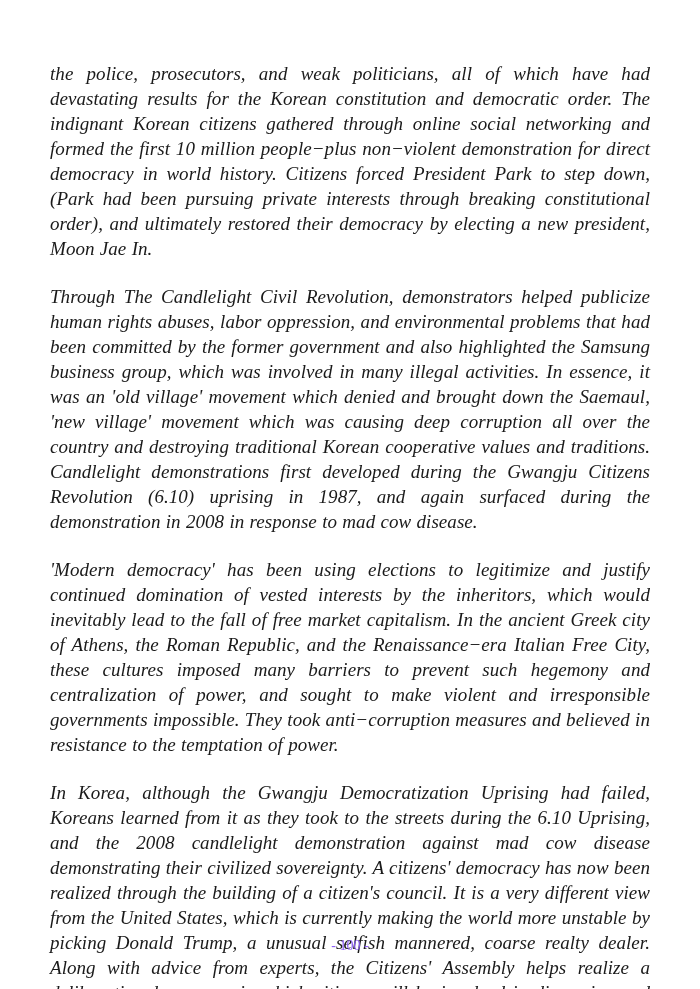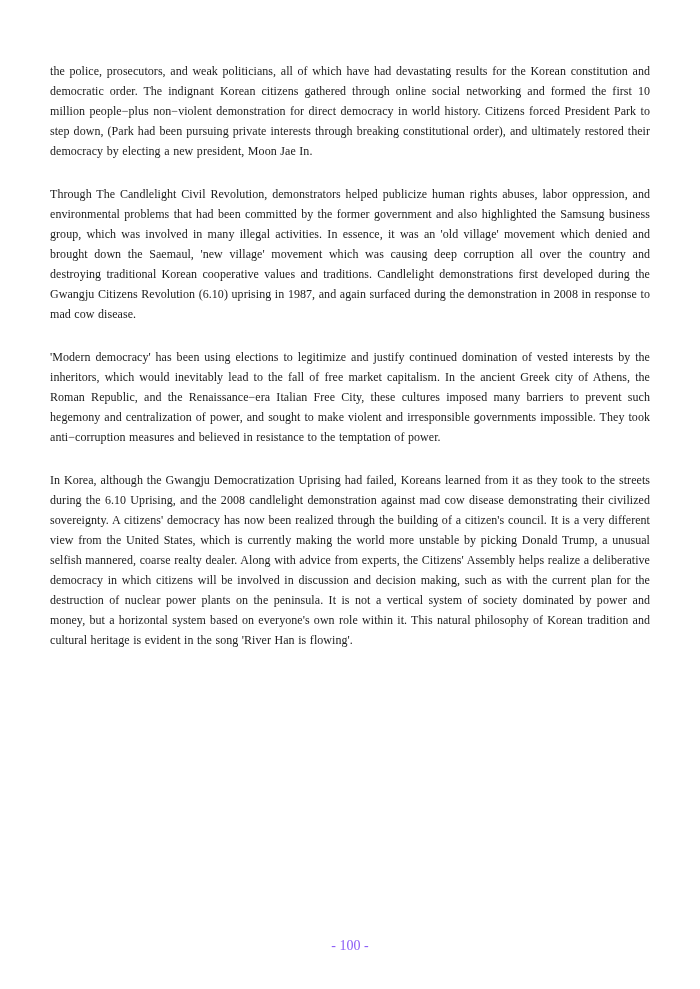--- a/index.html
+++ b/index.html
@@ -16,26 +16,27 @@
       color: #1a1a1a;
     }
     .page {
       position: absolute;
       left: 50px;
       top: 61px;
       width: 600px;
     }
     .para {
       margin: 0 0 23px 0;
-      font-size: 12px;
-      line-height: 20px;
+      font-size: 19px;
+      line-height: 25px;
       text-align: justify;
       text-align-last: left;
       letter-spacing: 0.05px;
       word-spacing: 0.5px;
+      font-style: italic;
     }
     .page-number {
       position: absolute;
       left: 0;
       width: 700px;
       top: 938px;
       text-align: center;
       font-size: 14px;
       color: #8b5cf6;
     }

